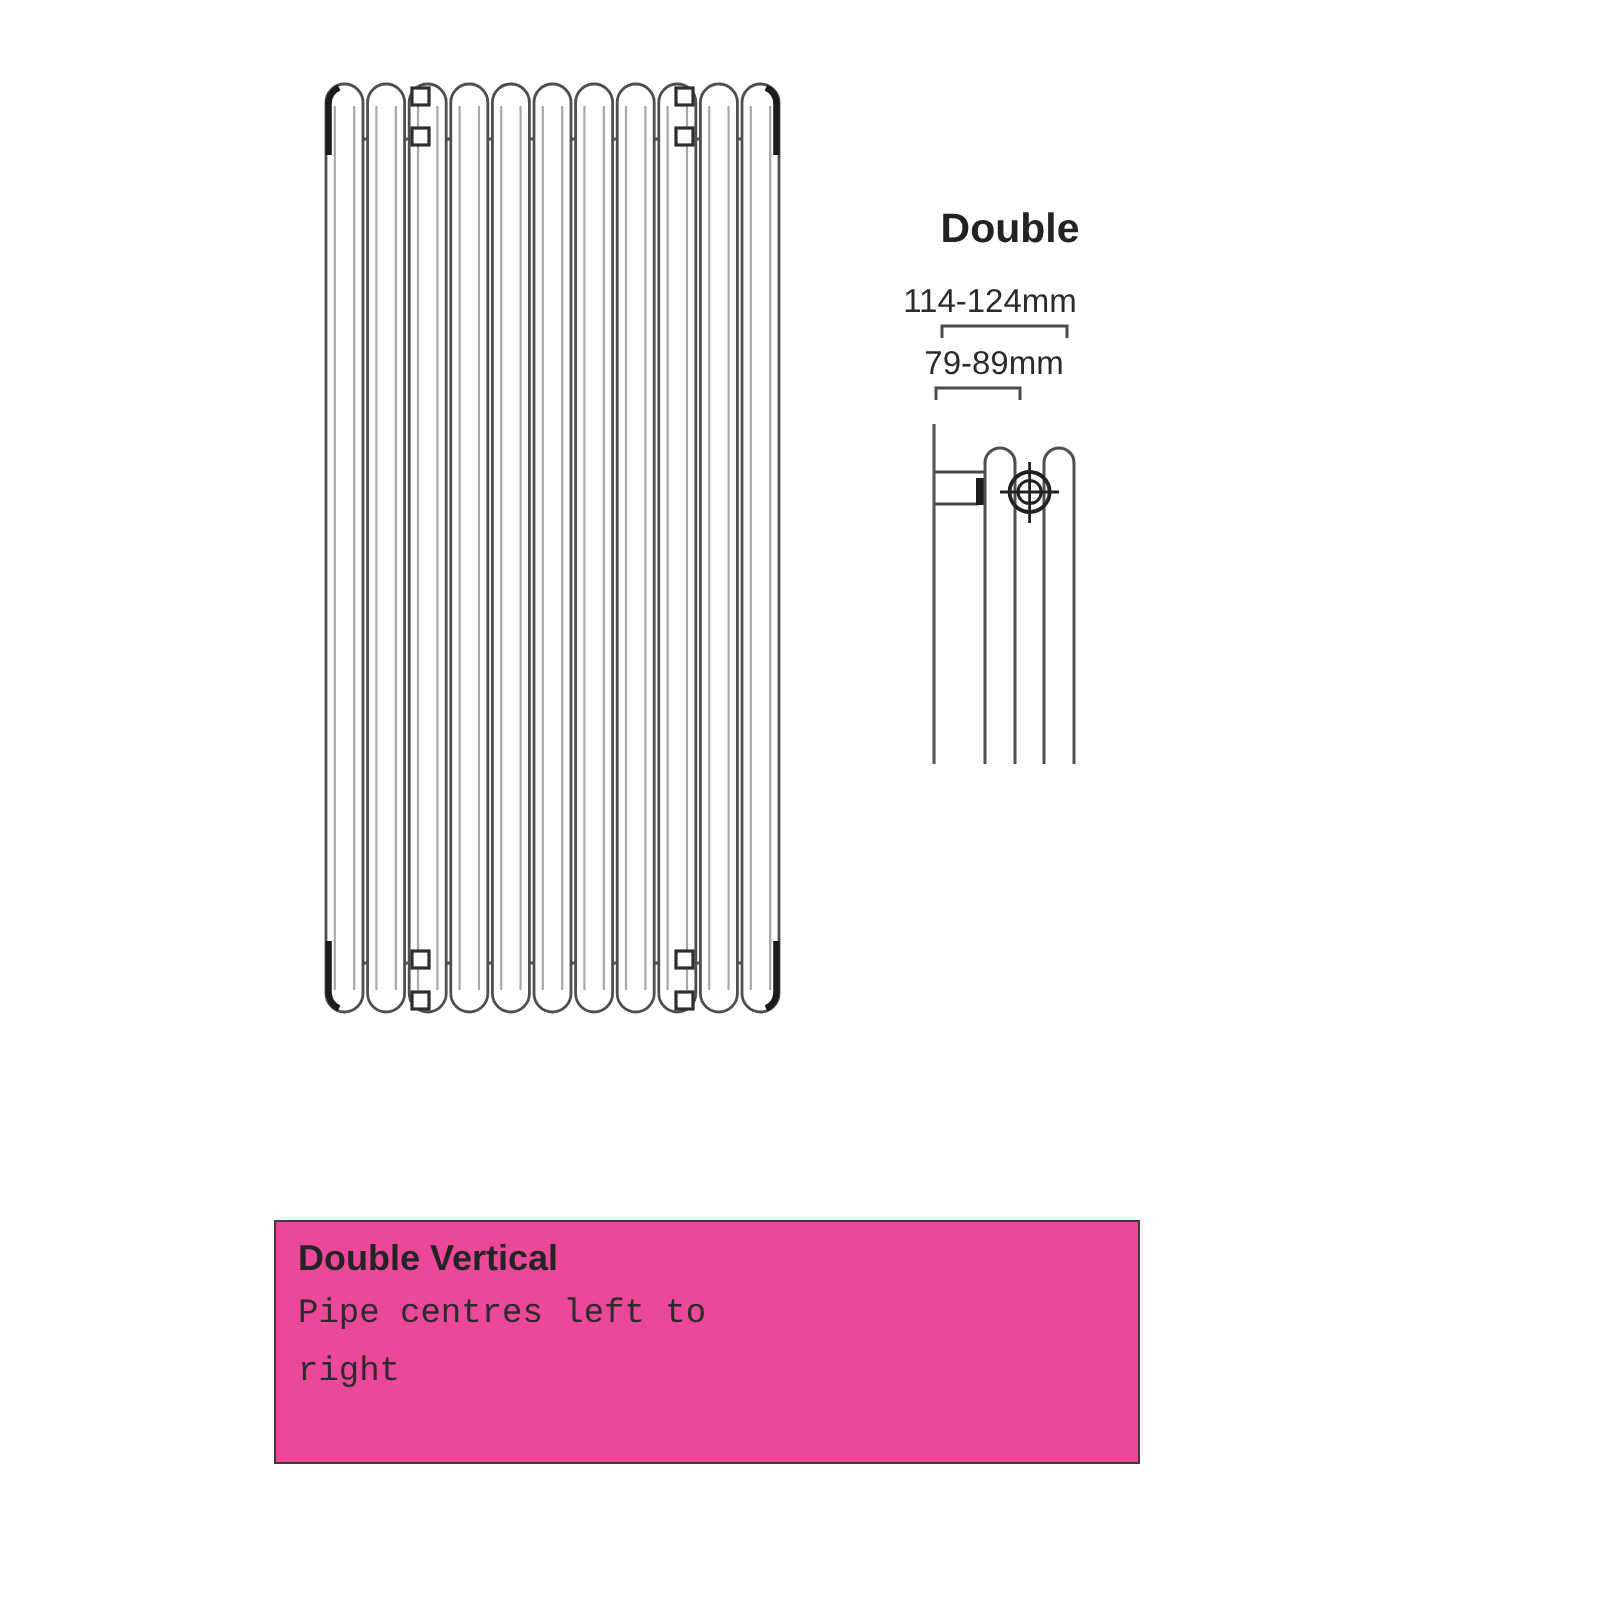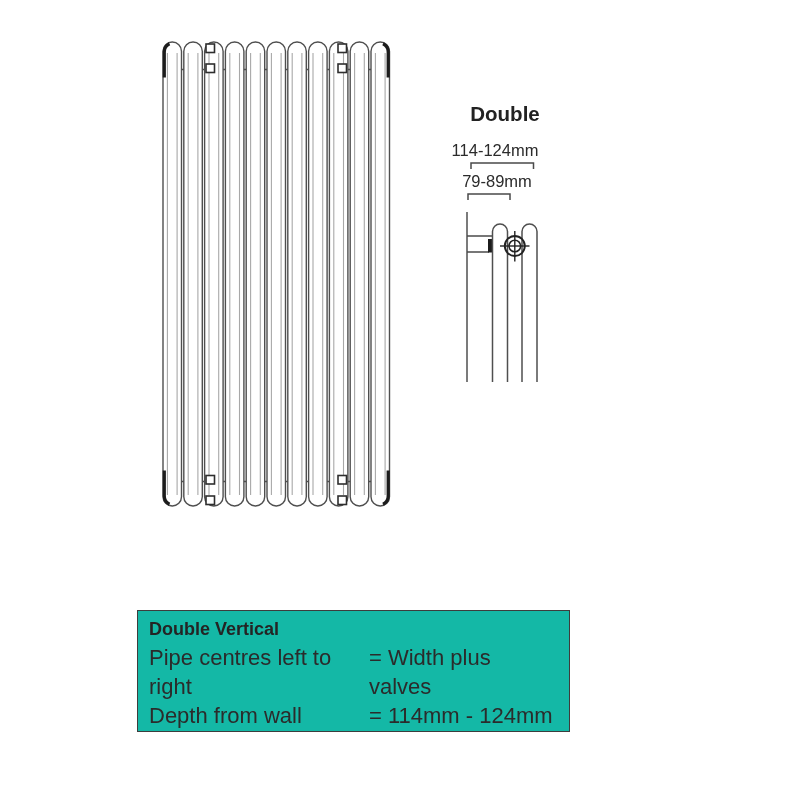--- a/index.html
+++ b/index.html
@@ -35,33 +35,34 @@
     fill: #2b2b2b;
   }
   .spec-table {
     position: absolute;
     left: 137px;
     top: 610px;
     width: 433px;
     height: 122px;
     border: 1.6px solid #3d3d3d;
     box-sizing: border-box;
-    background: #14b8a6;
+    background: #ec4899;
     padding: 5px 10px 0 11px;
   }
   .spec-title {
     font-size: 18px;
     font-weight: bold;
     line-height: 27px;
     color: #242424;
   }
   .spec-row {
     display: flex;
     line-height: 29px;
-    font-size: 22px;
+    font-size: 17px;
+    font-family: Liberation Mono, monospace;
   }
   .spec-label {
     flex: 0 0 220px;
     color: #2b2b2b;
   }
   .spec-value {
     flex: 1 1 auto;
     color: #2b2b2b;
   }
 </style>
@@ -154,21 +155,16 @@
       <line x1="514.8" y1="231" x2="514.8" y2="261.5" stroke-width="1.4"></line>
       <line x1="500" y1="246" x2="529.5" y2="246" stroke-width="1.4"></line>
     </g>
   </g>
 </svg>
 
 <div class="spec-table">
   <div class="spec-title">Double Vertical</div>
   <div class="spec-row">
     <span class="spec-label">Pipe centres left to right</span>
-    <span class="spec-value">= Width plus valves</span>
   </div>
   <div class="spec-row">
-  </div>
-  <div class="spec-row">
-    <span class="spec-label">Depth from wall</span>
-    <span class="spec-value">= 114mm - 124mm</span>
   </div>
 </div>
 
 </body></html>

